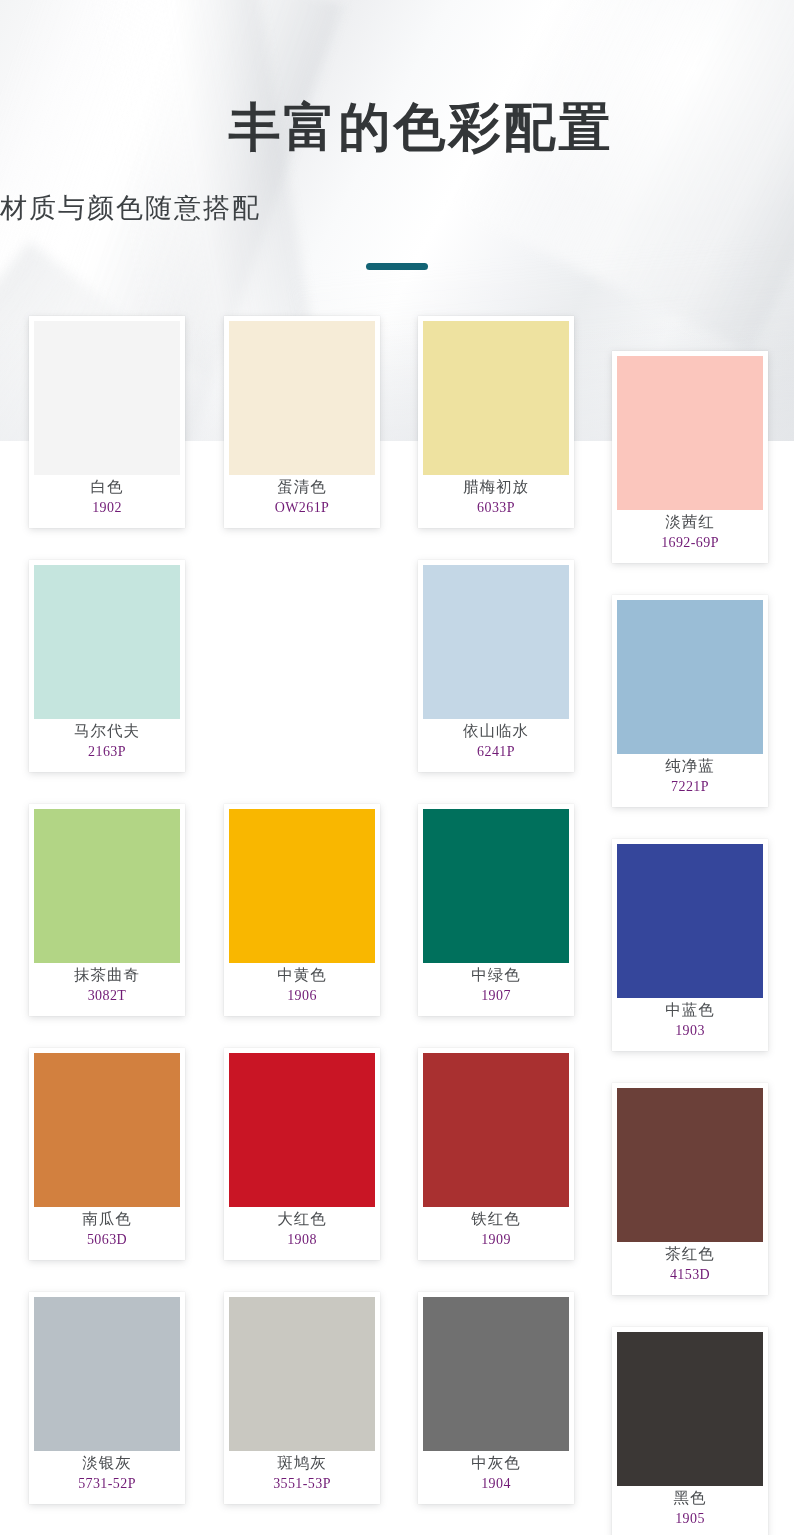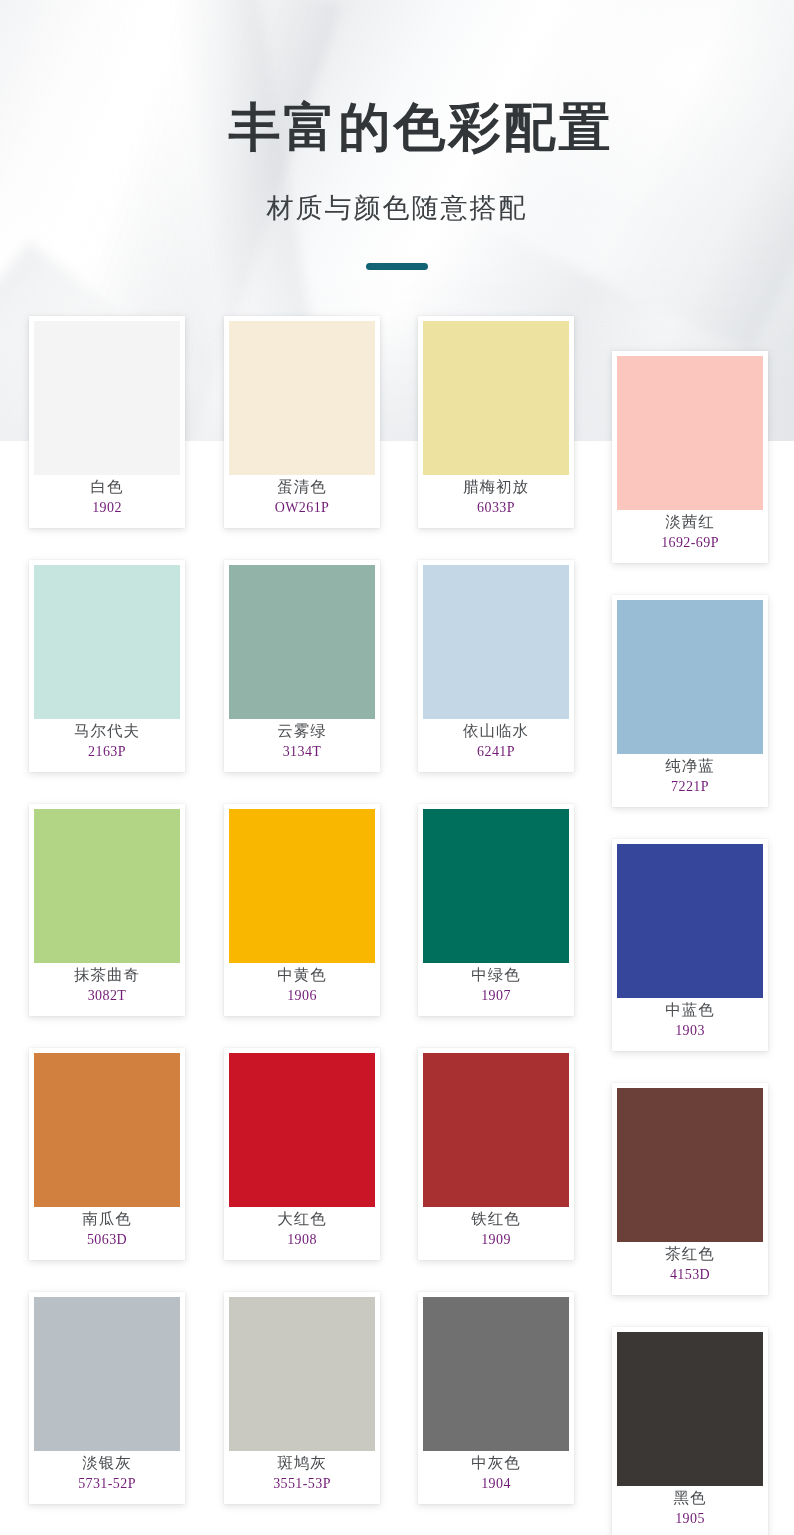--- a/index.html
+++ b/index.html
@@ -37,21 +37,21 @@
     position:absolute; left:0; bottom:0; width:794px; height:120px;
     background:linear-gradient(180deg, rgba(255,255,255,0) 0%, rgba(232,234,237,.55) 100%);
   }
 
   #title {
     position:absolute; left:0; top:98px; width:794px; text-align:center;
     font-size:52px; font-weight:bold; color:#333638; letter-spacing:3px;
     line-height:1.12;
   }
   #subtitle {
-    position:absolute; left:0; top:190px; width:794px; text-align:center;
+    position:absolute; left:0; top:190px; width:794px; 
     font-size:27px; color:#3d4144; letter-spacing:2px;
   }
   #divider {
     position:absolute; left:50%; top:263px; transform:translateX(-50%);
     width:62px; height:7px; border-radius:4px; background:#126374;
   }
 
   
   #grid {
     position:absolute; left:0; top:316px; width:794px;
@@ -129,27 +129,20 @@
       </div>
     </div>
     <div class="row">
       <div class="card c0">
         <div class="chip" style="background: rgb(197, 229, 222);"></div>
         <div class="meta">
           <div class="cname">马尔代夫</div>
           <div class="ccode">2163P</div>
         </div>
       </div>
-      <div class="card c1">
-        <div class="chip" style="background: rgb(146, 179, 167);"></div>
-        <div class="meta">
-          <div class="cname">云雾绿</div>
-          <div class="ccode">3134T</div>
-        </div>
-      </div>
       <div class="card c2">
         <div class="chip" style="background: rgb(196, 215, 230);"></div>
         <div class="meta">
           <div class="cname">依山临水</div>
           <div class="ccode">6241P</div>
         </div>
       </div>
       <div class="card c3">
         <div class="chip" style="background: rgb(154, 189, 214);"></div>
         <div class="meta">

